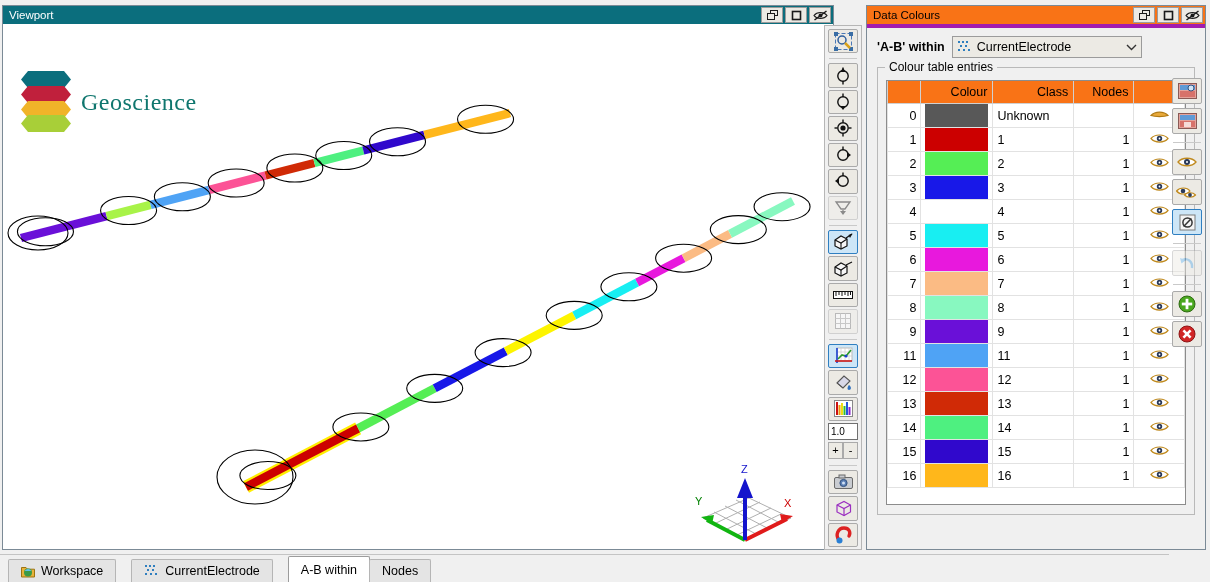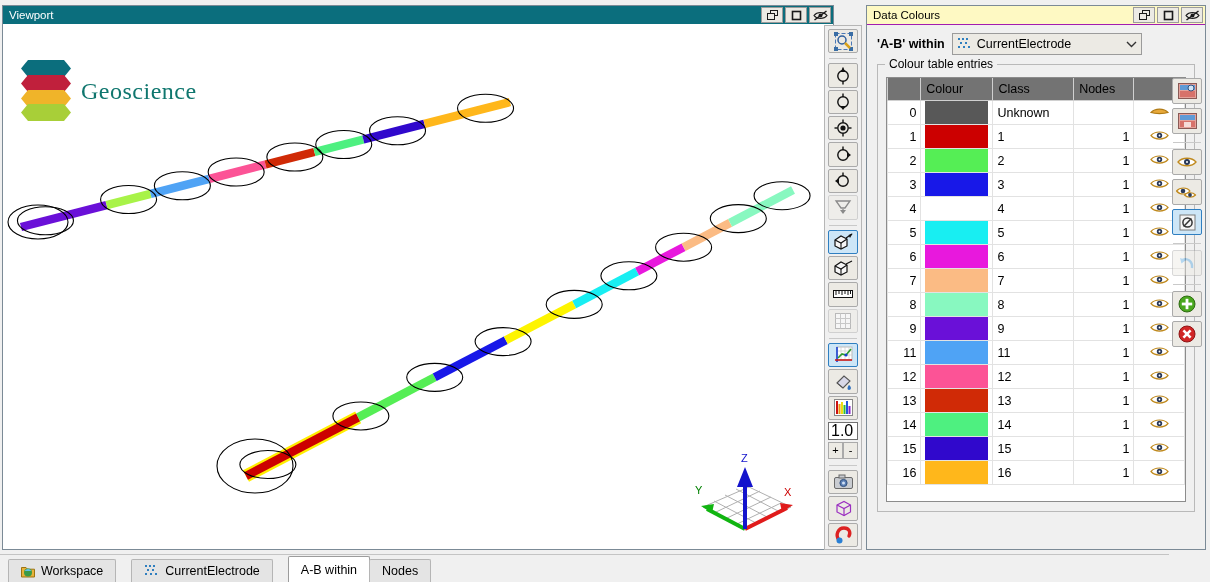--- a/index.html
+++ b/index.html
@@ -24,21 +24,21 @@
     background:#eceae4;border:1px solid #9b9b9b;
     display:flex;align-items:center;justify-content:center;
     box-sizing:border-box;
   }
   .tb-btn svg{display:block;}
 
   
   #viewport-panel{
     position:absolute;left:2px;top:5px;width:832px;height:545px;
     border:1px solid #7b8a96;box-sizing:border-box;background:#fff;
-    display:flex;flex-direction:column;
+    display:flex;flex-direction:column;gap:11px;
   }
   #viewport-canvas{flex:1;position:relative;background:#fff;overflow:hidden;}
 
   
   #logo{position:absolute;left:18px;top:36px;display:flex;align-items:center;}
   #logo .marks{position:relative;width:54px;height:62px;}
   #logo .marks span{
     position:absolute;left:0;width:50px;height:17px;
     clip-path:polygon(14% 0,86% 0,100% 50%,86% 100%,14% 100%,0 50%);
   }
@@ -58,21 +58,21 @@
   .tool{
     width:30px;height:26px;margin-bottom:2px;
     background:#eceae4;border:1px solid #aaa;box-sizing:border-box;
     display:flex;align-items:center;justify-content:center;border-radius:2px;
   }
   .tool.sel{background:#cde6f7;border:1px solid #2f7fc1;}
   .tool.dis{opacity:.45;}
   .tool-sep{width:28px;height:1px;background:#c9c9c9;margin:3px 0 4px;}
   #scale-field{
     width:30px;height:18px;background:#fff;border:1px solid #707070;
-    box-sizing:border-box;font-size:16px;display:flex;align-items:center;
+    box-sizing:border-box;font-size:10px;display:flex;align-items:center;
     padding-left:2px;margin-bottom:2px;
   }
   .pm-row{display:flex;margin-bottom:3px;}
   .pm{
     width:15px;height:17px;background:#eceae4;border:1px solid #aaa;
     box-sizing:border-box;display:flex;align-items:center;justify-content:center;
     font-size:11px;line-height:1;
   }
 
   
@@ -97,21 +97,21 @@
     position:absolute;top:-8px;left:7px;background:#f0f0f0;padding:0 4px;
     font-size:12px;
   }
   .tbl-wrap{
     border:1px solid #8c8c8c;background:#fff;height:425px;box-sizing:border-box;
     overflow:hidden;margin-top:2px;
   }
   table.ct{border-collapse:collapse;width:100%;font-size:12.5px;}
   table.ct th{
     font-weight:normal;border:1px solid #d0d0d0;border-top:none;
-    height:22px;padding:0 5px;background:#737373;text-align:left;
+    height:22px;padding:0 5px;background:#f97316;text-align:right;
   }
   table.ct td{
     border:1px solid #e2e2e2;height:23px;padding:0 4px;background:#fff;
   }
   td.c-idx{width:22px;border:none;text-align:right;padding-right:5px;color:#000;}
   td.c-sw{width:58px;padding:0;}
   td.c-sw div{width:100%;height:23px;}
   td.c-cls{width:66px;}
   td.c-cnt{width:47px;text-align:right;padding-right:6px;}
   td.c-eye{width:38px;text-align:center;padding:0;}
@@ -414,21 +414,21 @@
     </div>
     <div class="tool">
       <svg width="19" height="18" viewBox="0 0 19 18">
         <path d="M5 14 C1 9 4 2 10 2 C15 2 17 6 15 10" fill="none" stroke="#d22" stroke-width="3.4" stroke-linecap="round"></path>
         <circle cx="5.5" cy="14.5" r="3" fill="#2a7fd4"></circle>
       </svg>
     </div>
   </div>
 
   <div id="data-panel">
-    <div class="titlebar" style="background:#fef9c3;color:#000;border-bottom:1px solid #a21caf;">
+    <div class="titlebar" style="background:#f97316;color:#000;border-bottom:4px solid #a21caf;">
       <div class="tb-label">Data Colours</div>
       <div class="tb-btn">
         <svg width="11" height="11" viewBox="0 0 11 11">
           <rect x="3.5" y="0.5" width="7" height="5" fill="none" stroke="#1a1a1a"></rect>
           <rect x="0.5" y="3.5" width="7" height="6" fill="#eceae4" stroke="#1a1a1a"></rect>
         </svg>
       </div>
       <div class="tb-btn">
         <svg width="11" height="11" viewBox="0 0 11 11">
           <rect x="1.5" y="1.5" width="8" height="8" fill="none" stroke="#1a1a1a" stroke-width="1.6"></rect>

